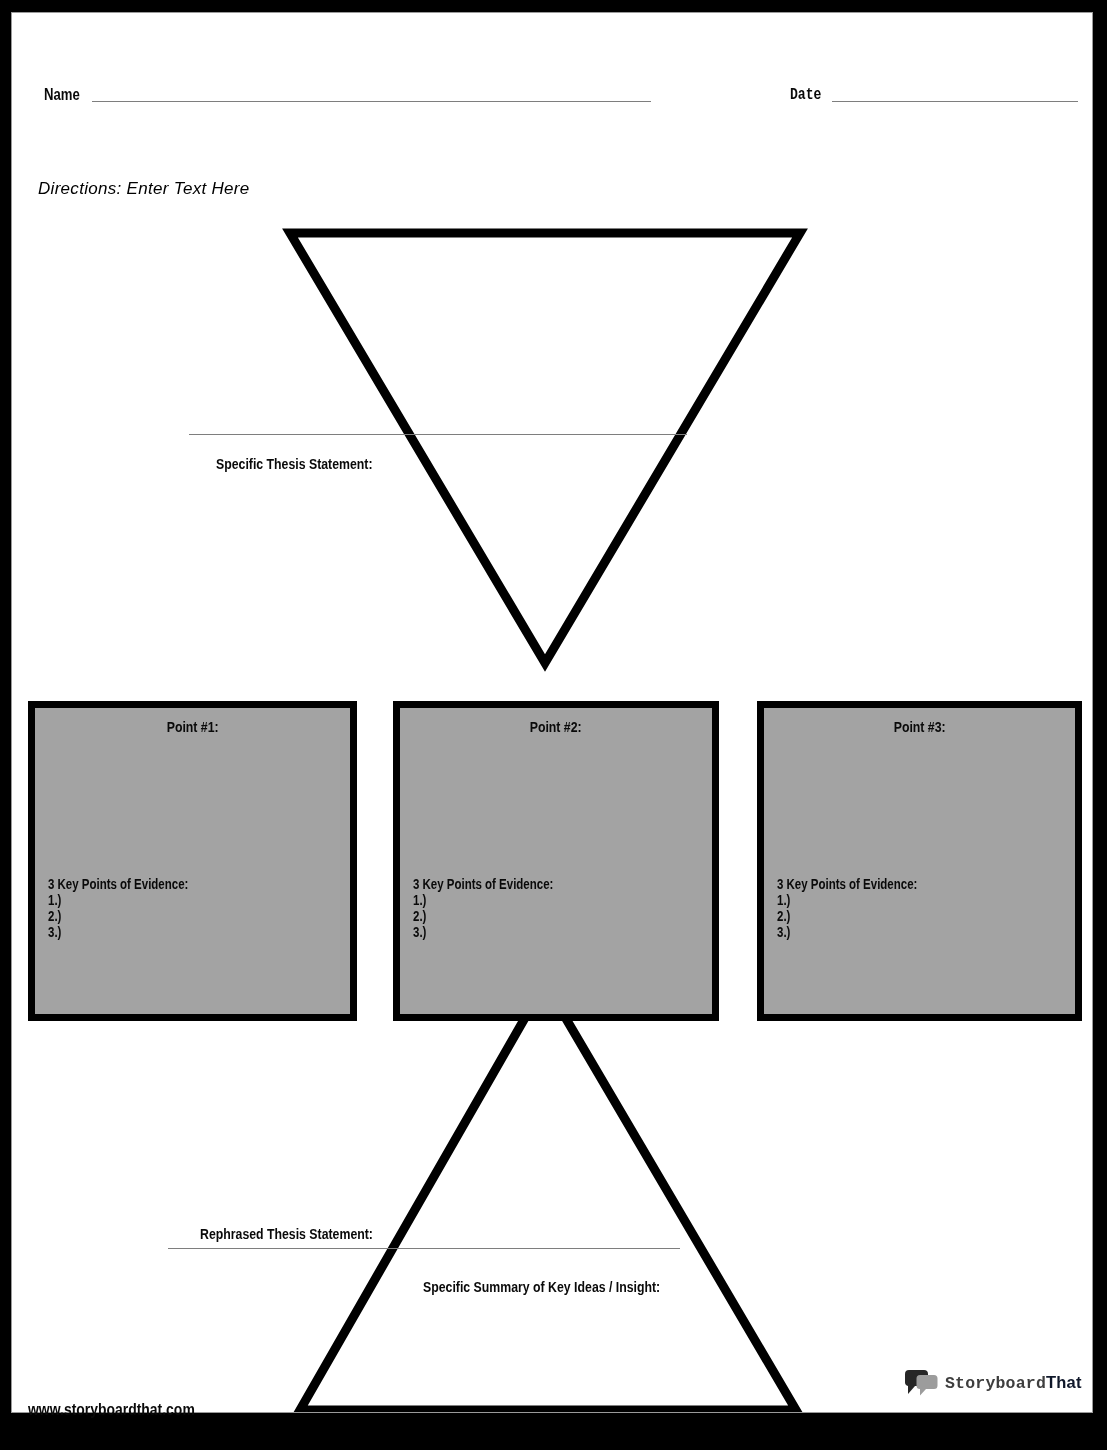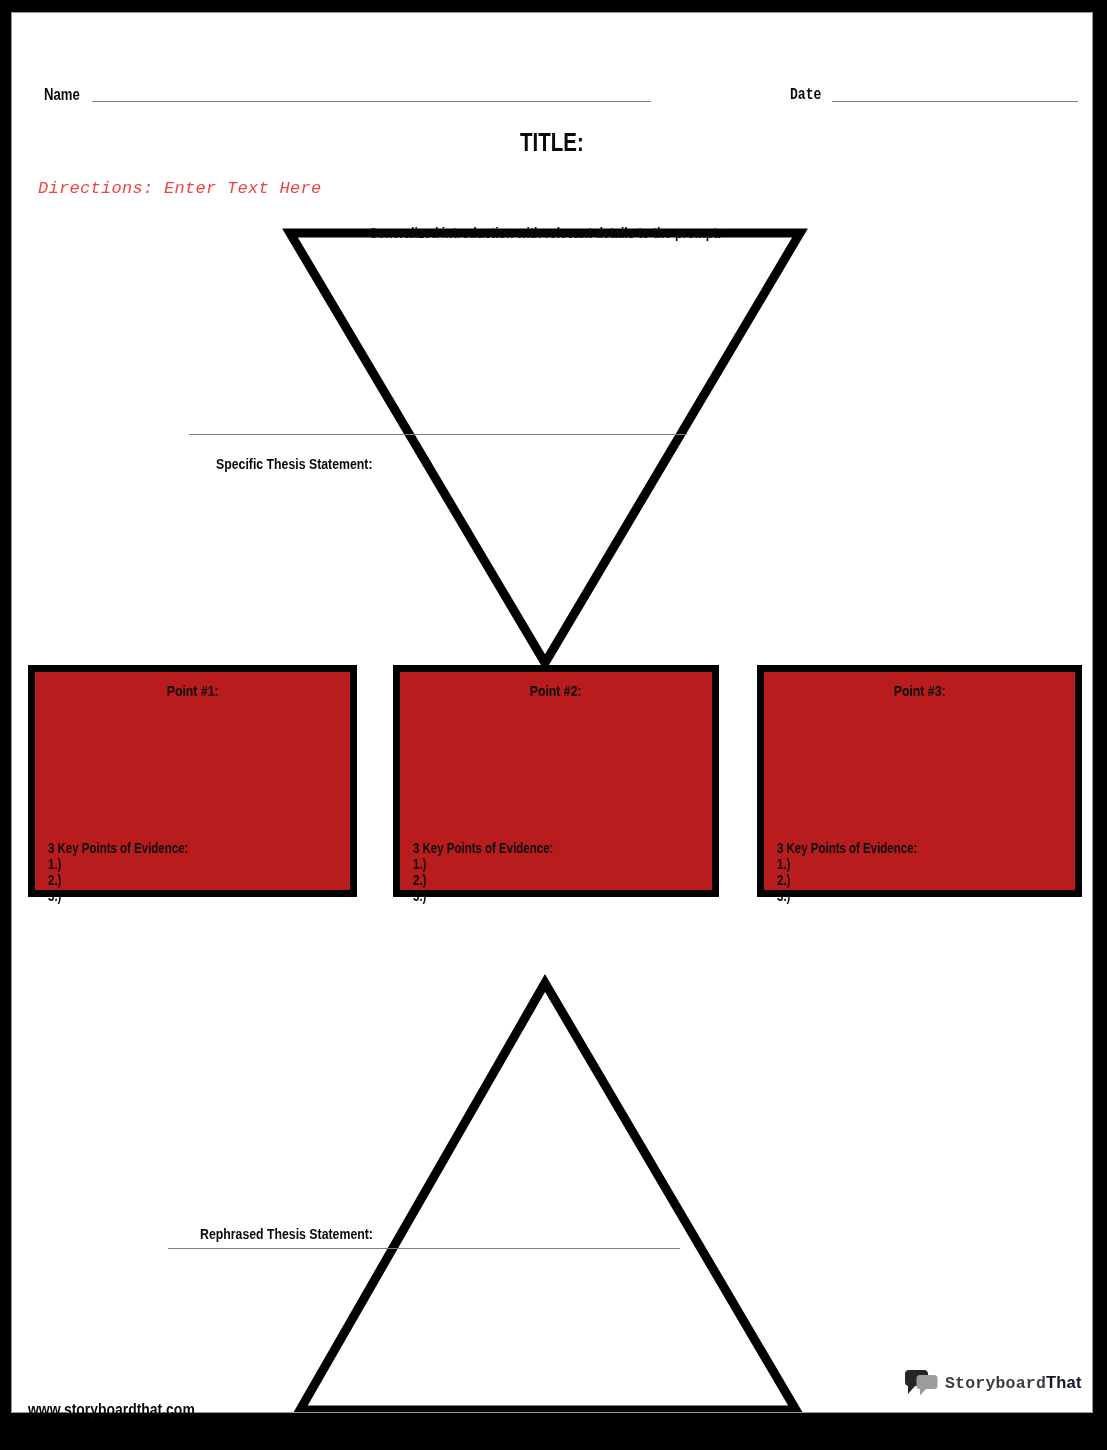--- a/index.html
+++ b/index.html
@@ -6,22 +6,22 @@
   .canvas{position:relative;width:1107px;height:1450px;background:#000;overflow:hidden;
           font-family:"Liberation Sans","DejaVu Sans",sans-serif;}
   .page{position:absolute;left:12px;top:13px;width:1080px;height:1399px;background:#ffffff;
         box-shadow:0 0 0 1px #9a9a9a;}
   .abs{position:absolute;margin-top:16px;}
   .b{font-weight:bold;color:#0a0a0a;}
   .cond{display:inline-block;transform:scaleX(0.82);transform-origin:0 50%;white-space:nowrap;}
   .cond.ctr{transform-origin:50% 50%;}
   .ctrwrap{text-align:center;}
   .wline{height:0;border-top:1px solid #7e7e7e;}
-  .hand{font-family:Liberation Mono, monospace;font-style:italic;color:#ef4444;font-size:17px;letter-spacing:0.3px;}
-  .pointbox{position:absolute;top:652px;height:232px;border:7px solid #000;background:#b91c1c;box-sizing:border-box;}
+  .hand{font-family:Liberation Sans, sans-serif;font-style:italic;color:#000000;font-size:17px;letter-spacing:0.3px;}
+  .pointbox{position:absolute;top:688px;height:320px;border:7px solid #000;background:#a3a3a3;box-sizing:border-box;}
   .ptitle{margin-top:10px;text-align:center;font-size:15px;}
   .evidence{position:absolute;left:13px;top:168px;font-size:14px;line-height:16px;}
   .evidence div{line-height:16px;}
   .shapes{position:absolute;left:0;top:0;z-index:0;}
   .lbl{font-size:15px;}
   .logo{position:absolute;left:893px;top:1357px;display:flex;align-items:center;gap:6px;}
   .logotext{font-size:16.5px;font-weight:600;letter-spacing:0.2px;}
   .footer-url{font-size:17px;}
 </style>
 </head>
@@ -34,25 +34,23 @@
       <polygon points="278,220 788,220 533,650" fill="none" stroke="#000" stroke-width="9"></polygon>
       <polygon points="533,970 784,1397 288,1397" fill="none" stroke="#000" stroke-width="9"></polygon>
     </svg>
 
     <div class="abs b" style="left:32px;top:57px;font-size:16px;"><span class="cond">Name</span></div>
     <div class="abs wline" style="left:80px;top:72px;width:559px;"></div>
 
     <div class="abs b" style="left:778px;top:57px;font-size:16px;font-family:Liberation Mono, monospace;"><span class="cond">Date</span></div>
     <div class="abs wline" style="left:820px;top:72px;width:246px;"></div>
 
-    <div class="abs b ctrwrap" style="left:0;top:99px;width:1080px;font-size:25px;"><span class="cond ctr">TITLE:</span></div>
 
     <div class="abs hand" style="left:26px;top:150px;">Directions: Enter Text Here</div>
 
-    <div class="abs b ctrwrap lbl" style="left:0;top:195px;width:1066px;"><span class="cond ctr">Generalized introduction with relevant details to the prompt:</span></div>
 
     <div class="abs wline" style="left:177px;top:405px;width:498px;"></div>
     <div class="abs b lbl" style="left:204px;top:426px;"><span class="cond">Specific Thesis Statement:</span></div>
 
     <div class="pointbox" style="left:16px;width:329px;">
       <div class="ptitle b"><span class="cond ctr">Point #1:</span></div>
       <div class="evidence b">
         <div><span class="cond">3 Key Points of Evidence:</span></div>
         <div><span class="cond">1.)</span></div>
         <div><span class="cond">2.)</span></div>
@@ -75,20 +73,21 @@
       <div class="evidence b">
         <div><span class="cond">3 Key Points of Evidence:</span></div>
         <div><span class="cond">1.)</span></div>
         <div><span class="cond">2.)</span></div>
         <div><span class="cond">3.)</span></div>
       </div>
     </div>
 
     <div class="abs b lbl" style="left:188px;top:1196px;"><span class="cond">Rephrased Thesis Statement:</span></div>
     <div class="abs wline" style="left:156px;top:1219px;width:512px;"></div>
+    <div class="abs b ctrwrap lbl" style="left:0;top:1249px;width:1060px;"><span class="cond ctr">Specific Summary of Key Ideas / Insight:</span></div>
 
     <div class="abs b footer-url" style="left:16px;top:1371px;"><span class="cond">www.storyboardthat.com</span></div>
 
     <div class="logo">
       <svg width="34" height="26" viewBox="0 0 34 26">
         <path d="M4,0 h15 a4,4 0 0 1 4,4 v8 a4,4 0 0 1 -4,4 h-9 l-7,8 v-8 a4,4 0 0 1 -3,-4 v-8 a4,4 0 0 1 4,-4 z" fill="#262626"></path>
         <path d="M15,5 h14 a3.5,3.5 0 0 1 3.5,3.5 v7 a3.5,3.5 0 0 1 -3.5,3.5 h-8 l-6,6.5 v-6.5 h0 a3.5,3.5 0 0 1 -3.5,-3.5 v-7 a3.5,3.5 0 0 1 3.5,-3.5 z" fill="#9c9c9c"></path>
       </svg>
       <div class="logotext"><span style="color:#3e3e3e;font-family:Liberation Mono, monospace;">Storyboard</span><span style="color:#0f172a;">That</span></div>
     </div>

